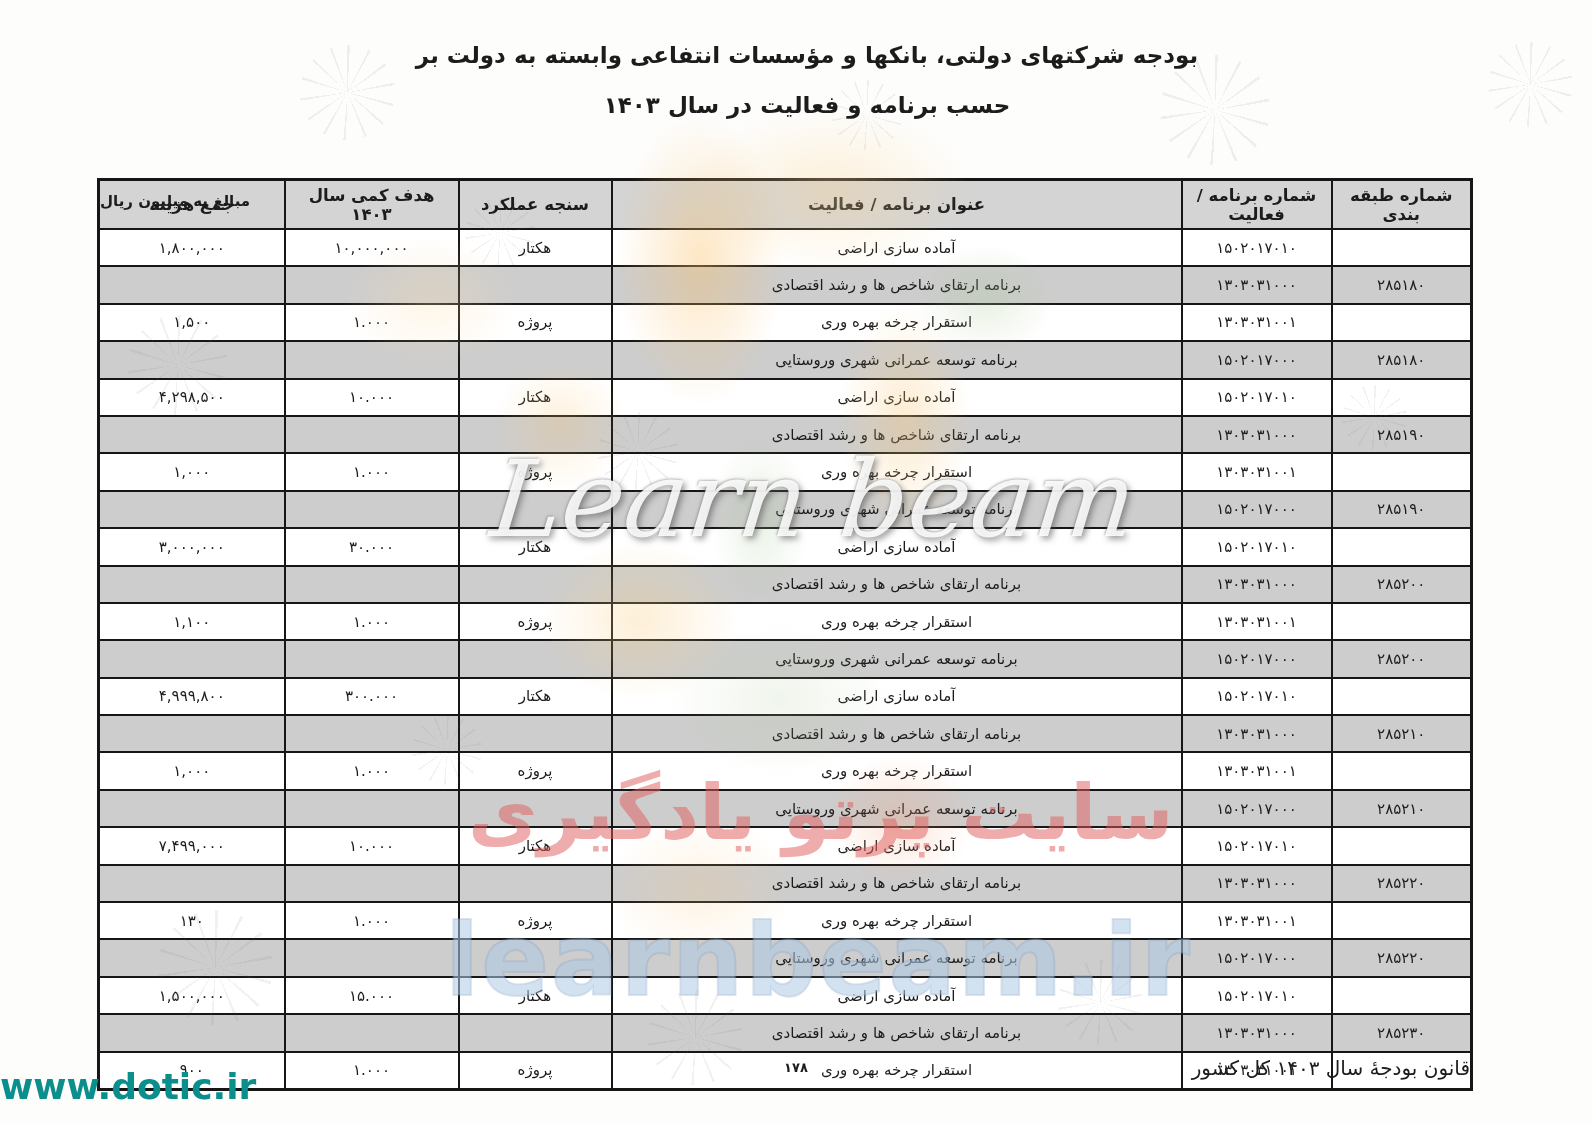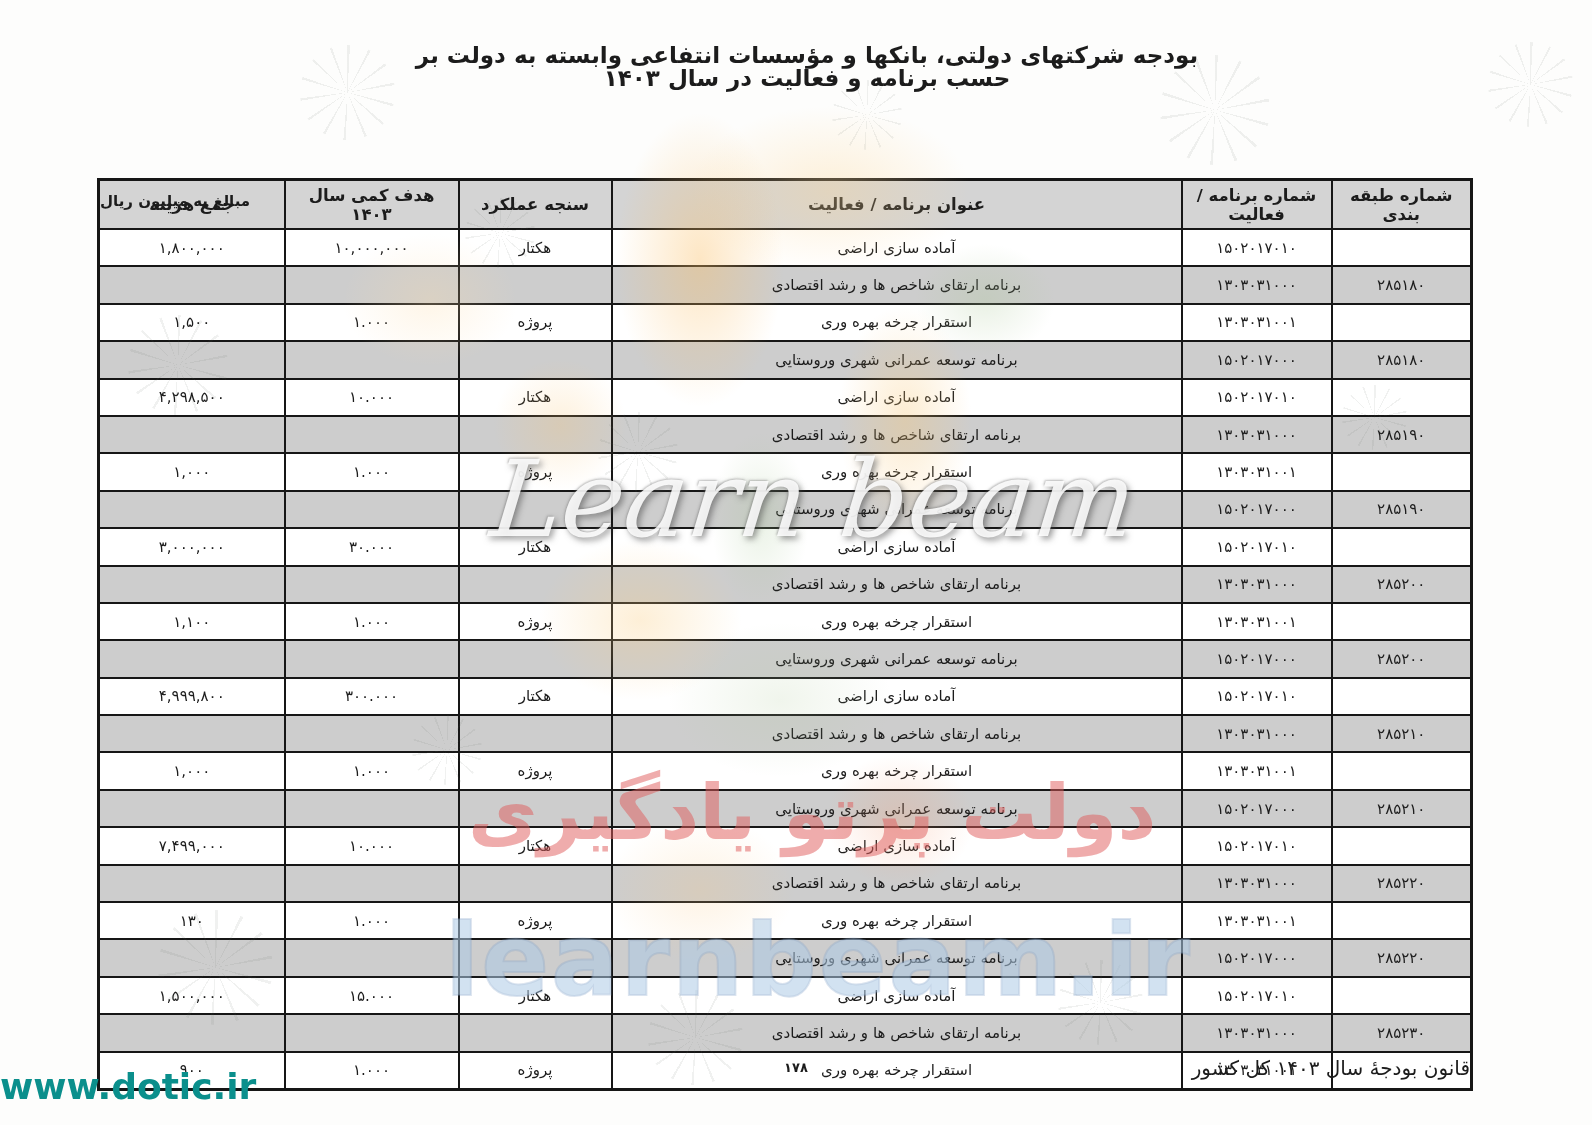--- a/index.html
+++ b/index.html
@@ -29,21 +29,21 @@
   .star {
     position:absolute; border-radius:50%;
     background: repeating-conic-gradient(rgba(90,100,90,0.09) 0 3deg, transparent 3deg 26deg);
   }
   
   .doc-title {
     position:absolute; left:0; right:0; top:44px; z-index:3;
     text-align:center; direction:rtl;
     font-size:23px; font-weight:bold; line-height:1.0;padding-left:22px;
   }
-  .doc-title .line2 { }
+  .doc-title .line2 { margin-top:27px; }
   .unit-note {
     position:absolute; left:100px; top:152px; z-index:3;
     direction:rtl; font-size:15px; font-weight:bold;margin-top:40px;
   }
   
   .table-wrap { position:absolute; left:97px; top:178px; width:1373px; z-index:1; }
   table.budget {
     width:100%; border-collapse:collapse; table-layout:fixed;
     direction:rtl; border:3px solid var(--table-border,#161616);
   }
@@ -329,18 +329,18 @@
           <td class="c-title">استقرار چرخه بهره وری</td>
           <td class="c-unit">پروژه</td>
           <td class="c-num">۱.۰۰۰</td>
           <td class="c-num">۹۰۰</td>
         </tr>
       </tbody>
   </table>
 </div>
 
 <div class="wm-script">Learn beam</div>
-<div class="wm-red">دولت پرتو یادگیری</div>
+<div class="wm-red">سایت پرتو یادگیری</div>
 <div class="wm-blue">learnbeam.ir</div>
 
 <div class="footer-note">قانون بودجهٔ سال ۱۴۰۳ کل کشور</div>
 <div class="page-number">۱۷۸</div>
 <a class="website-link" href="#">www.dotic.ir</a>
 
 </body></html>

